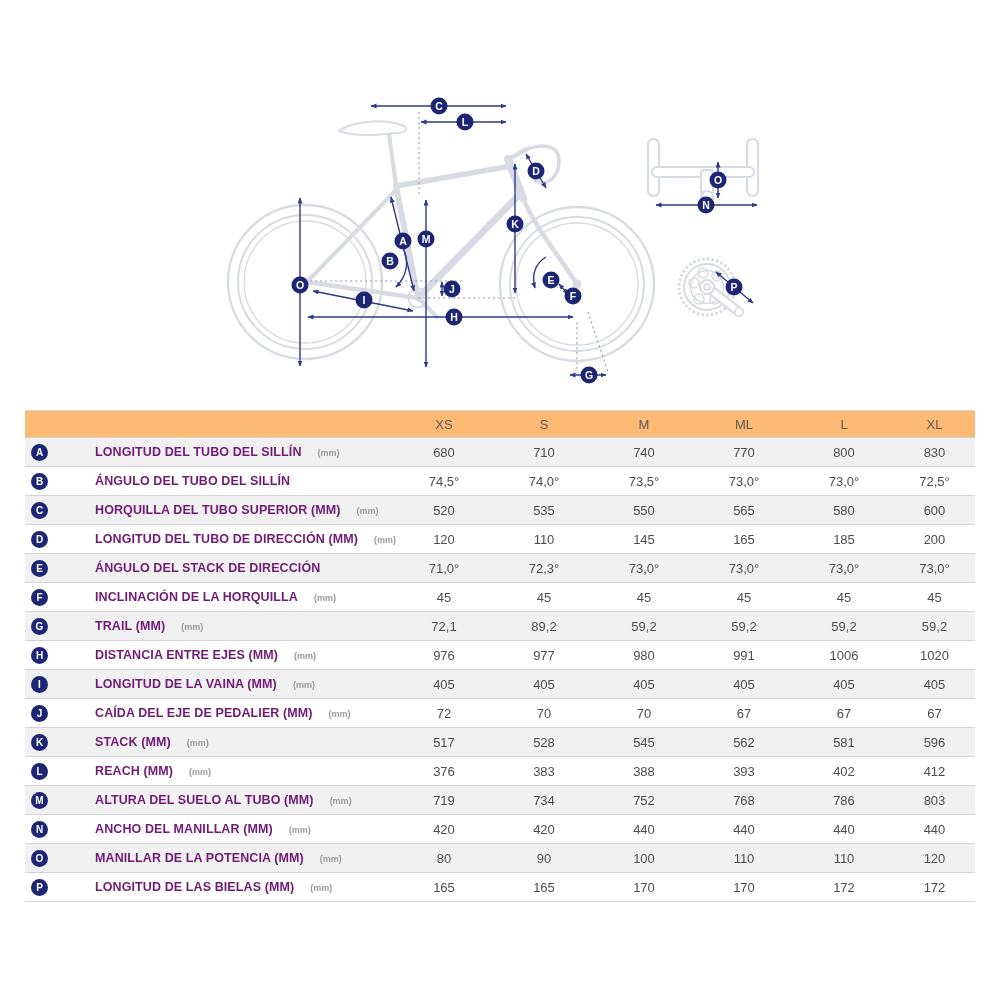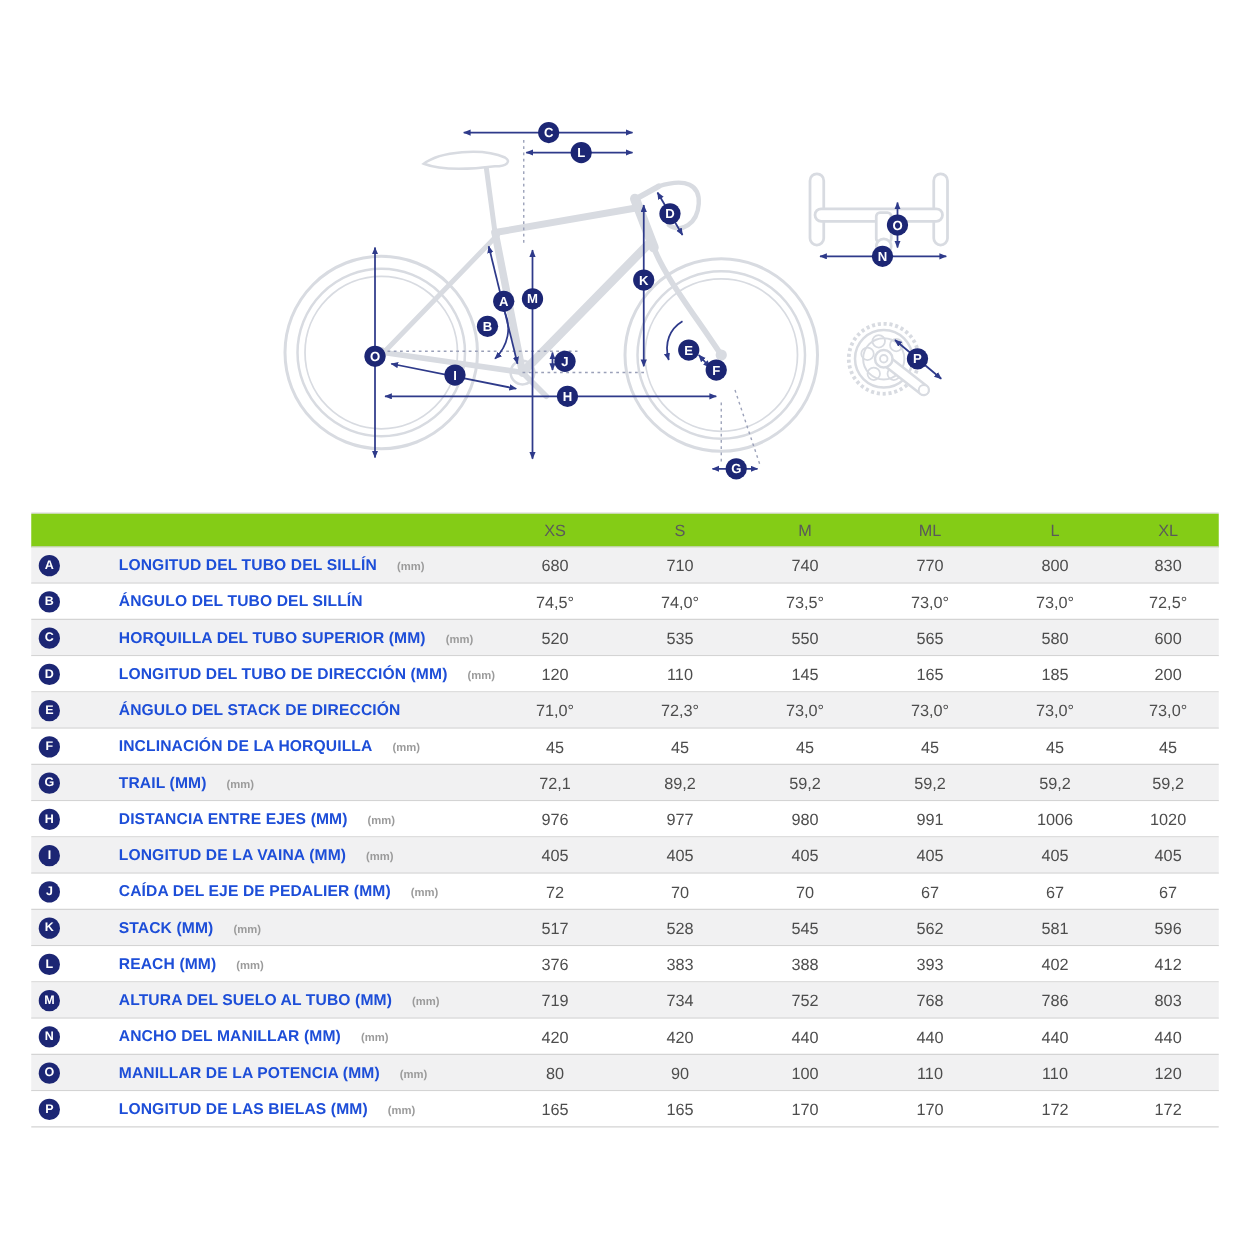--- a/index.html
+++ b/index.html
@@ -16,34 +16,34 @@
   }
   .g-row{
     display:grid;
     grid-template-columns:369px 100px 100px 100px 100px 100px 1fr;
     align-items:center;
     height:28px;
     border-bottom:1px solid #d4d4d4;
     background:#ffffff;
   }
   .g-row.alt{background:#f1f1f2;}
-  .g-head{height:26px;background:#84cc16;}
+  .g-head{height:26px;background:#fdba74;}
   .g-cell{text-align:center;}
   .size-cell{font-size:13px;color:#5a5a5a;}
   .val-cell{font-size:13px;color:#4d4d4d;}
   .label-cell{display:flex;align-items:center;padding-left:6px;min-width:0;}
   .badge{
     width:17px;height:17px;border-radius:50%;
     background:#1c2674;color:#ffffff;
     font-size:10px;font-weight:bold;
     display:flex;align-items:center;justify-content:center;
     flex:0 0 17px;
   }
   .row-label{
-    margin-left:47px;font-weight:bold;font-size:12.5px;color:#1d4ed8;
+    margin-left:47px;font-weight:bold;font-size:12.5px;color:#701a75;
     letter-spacing:0.1px;white-space:nowrap;
   }
   .row-unit{
     margin-left:16px;font-size:9px;color:#9b9b9b;font-weight:bold;
     position:relative;top:1px;white-space:nowrap;
   }
 </style>
 </head>
 <body>
 

